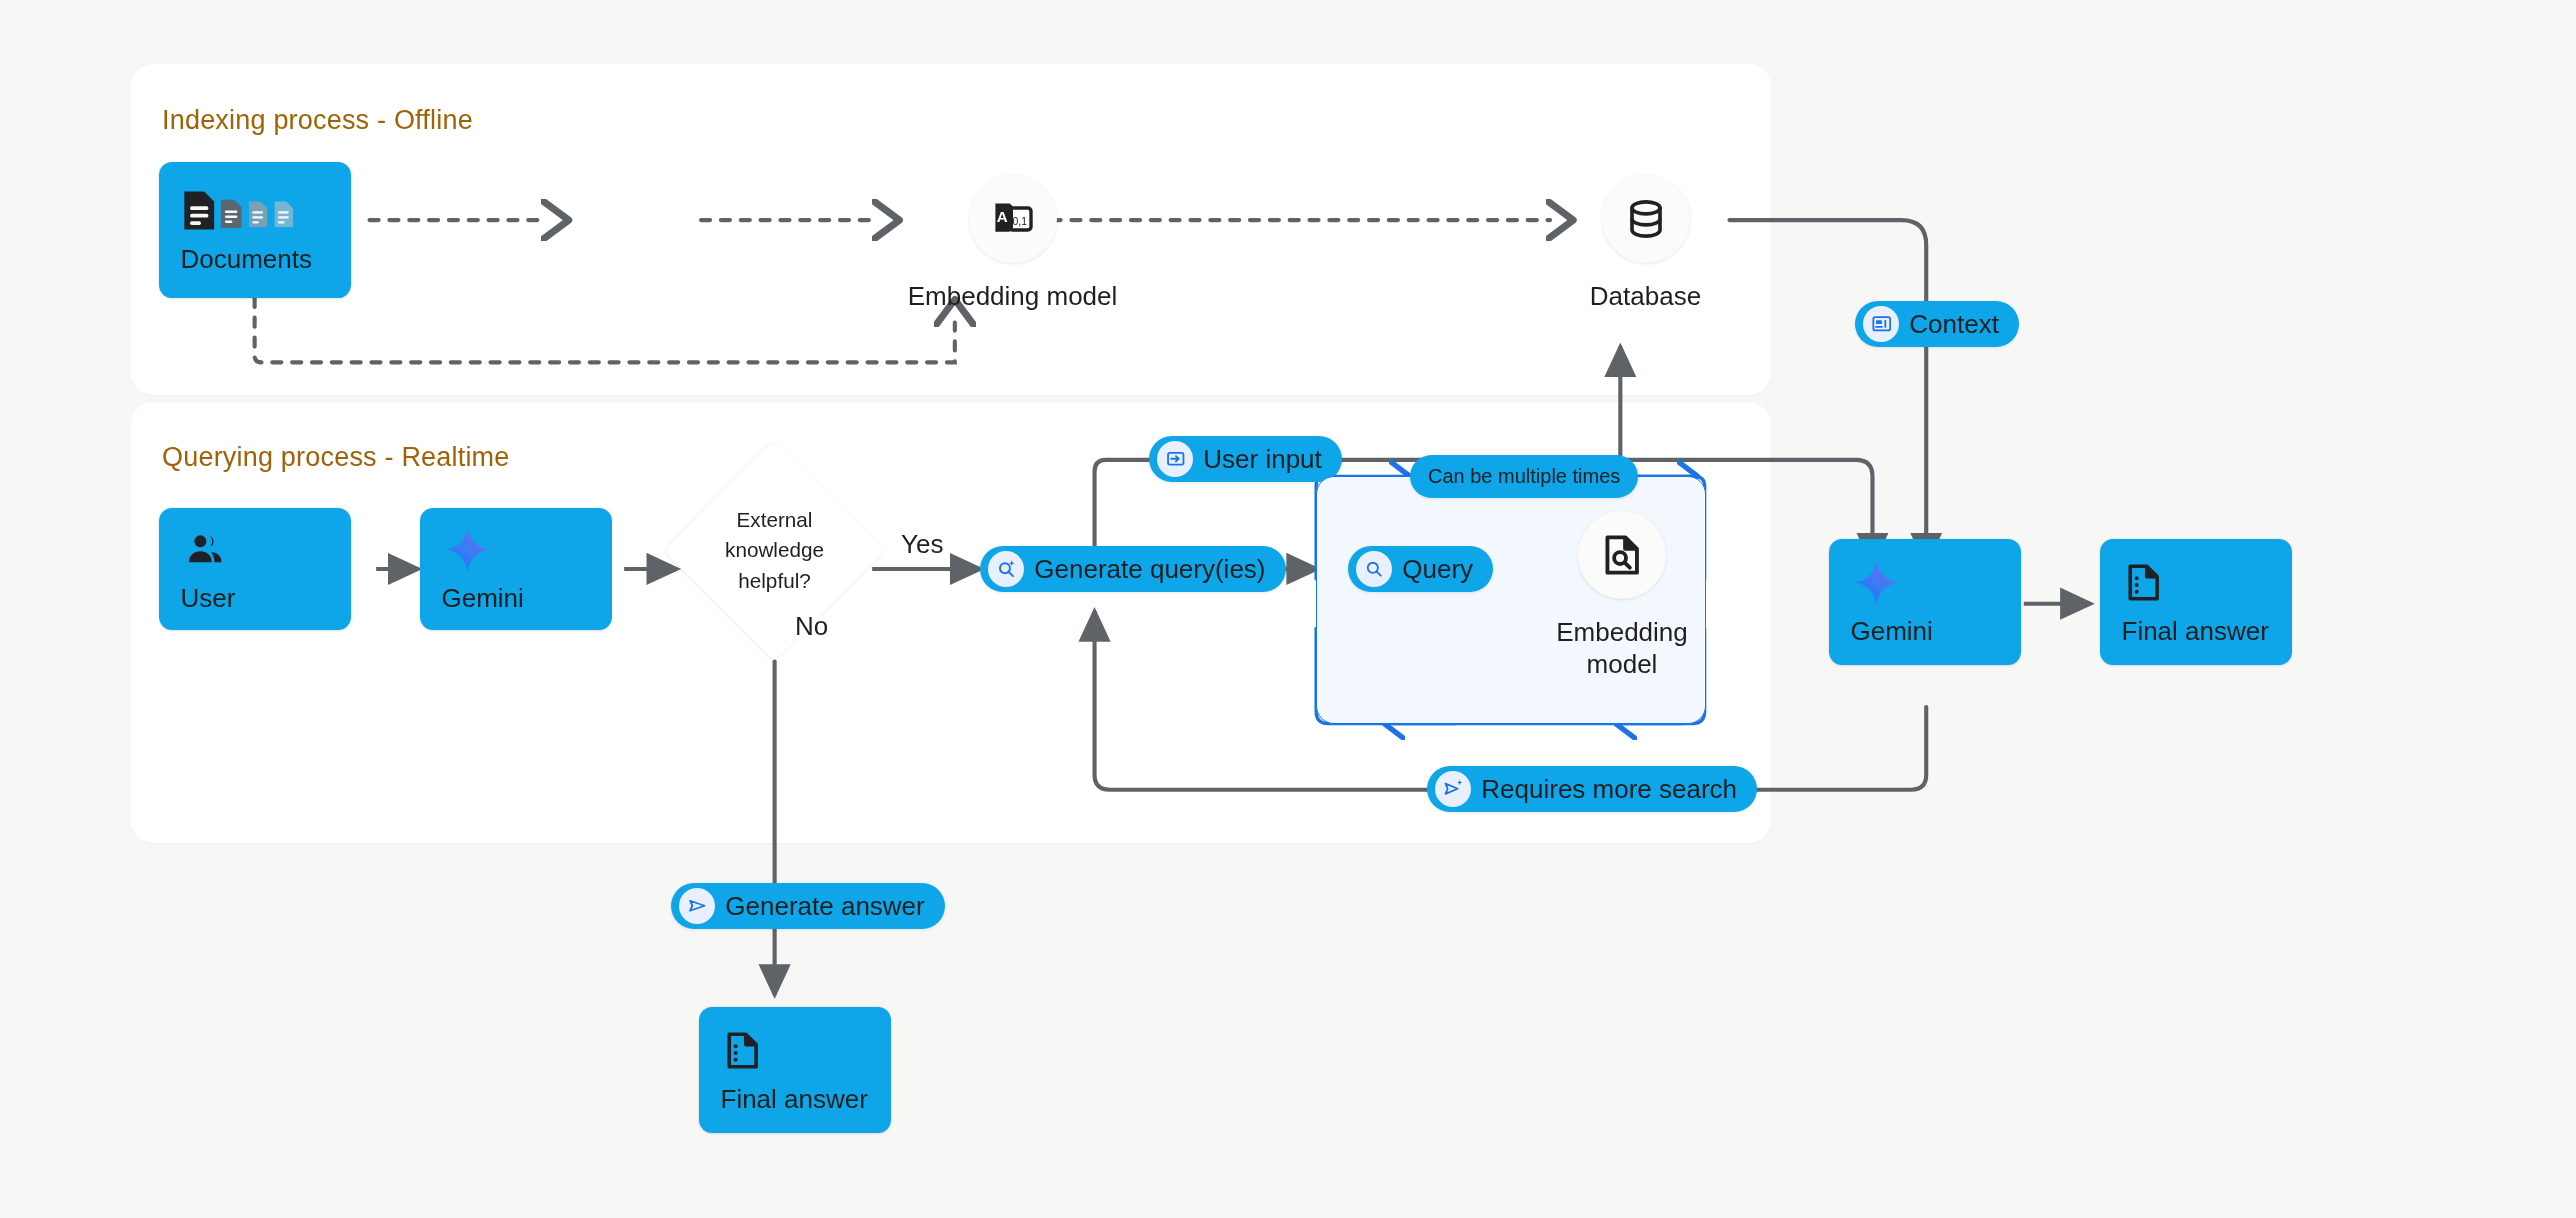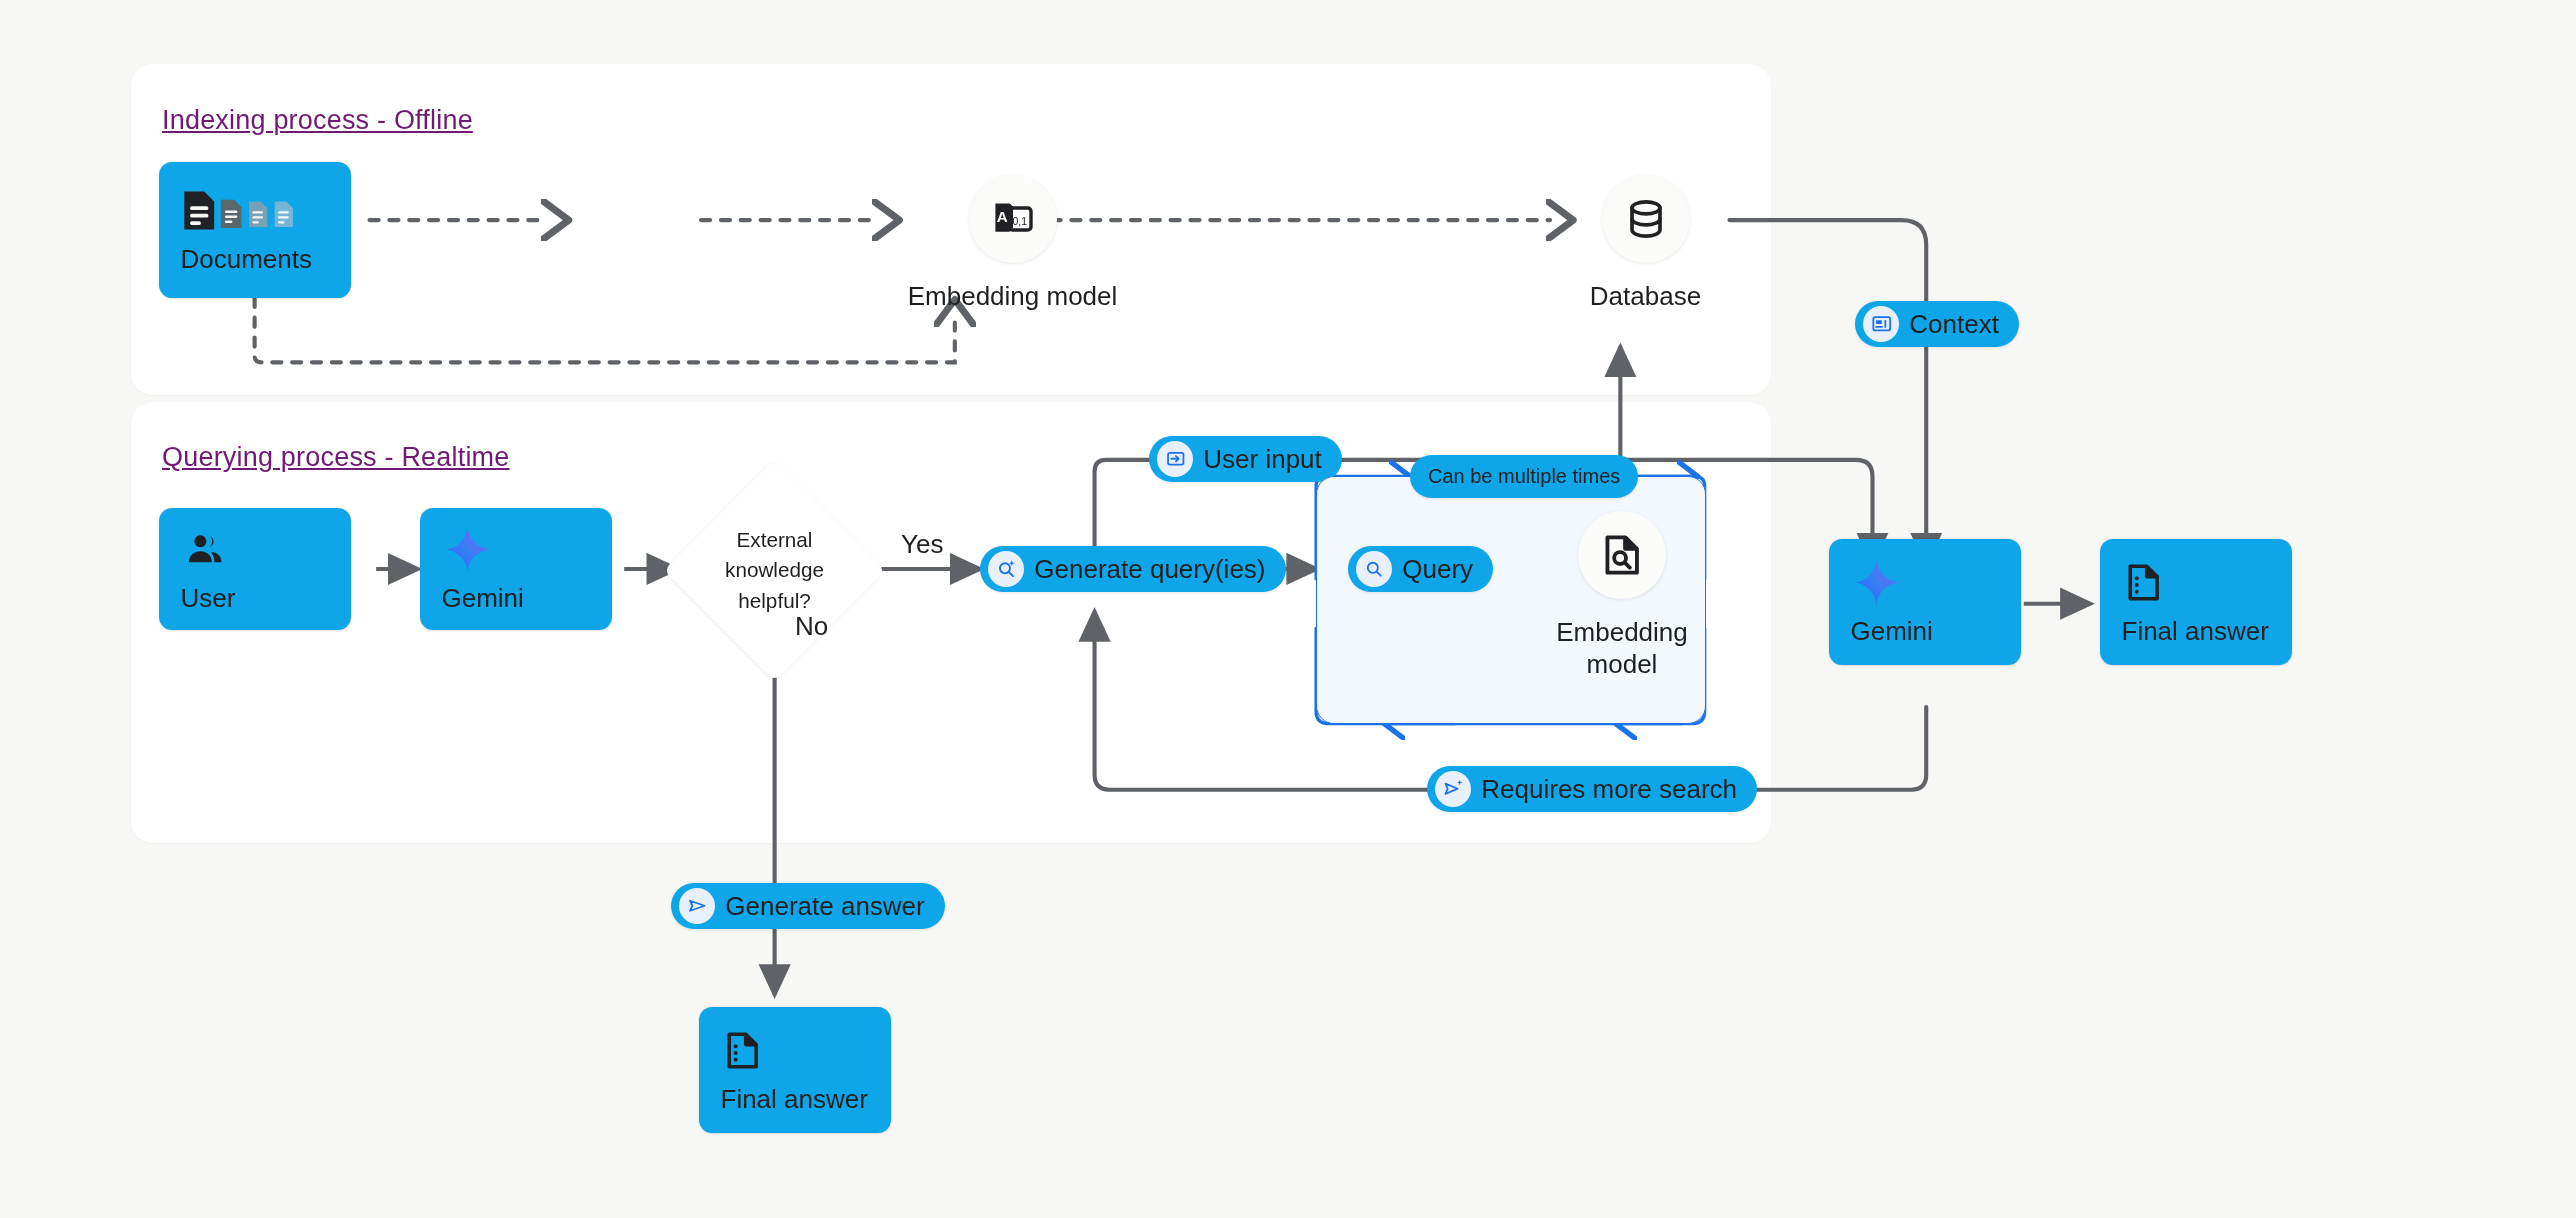--- a/index.html
+++ b/index.html
@@ -14,24 +14,23 @@
 
   .panel {
     position: absolute;
     background: #ffffff;
     border-radius: 21.5px;
     box-shadow: 0 0.8px 1.7px rgba(0,0,0,0.04);
   }
   .panel-title {
     position: absolute;
     font-size: 27px;
-    color: #701a75;
+    color: #a16207;
     letter-spacing: 0.2px;
     white-space: nowrap;
-    text-decoration: underline;
   }
 
   
   .card {
     position: absolute;
     background: #0ea5e9;
     border-radius: 13.2px;
     box-shadow: 0 0.8px 2.5px rgba(0,0,0,0.11), 0 0 0 0.4px rgba(0,0,0,0.035);
     display: flex; flex-direction: column;
     justify-content: center;
@@ -283,21 +282,21 @@
             <stop offset="50%" stop-color="#3a7df5"></stop>
             <stop offset="100%" stop-color="#8b5cf6"></stop>
           </linearGradient>
         </defs>
         <path d="M12 1.6 C12.6 7.2 16.8 11.4 22.4 12 C16.8 12.6 12.6 16.8 12 22.4 C11.4 16.8 7.2 12.6 1.6 12 C7.2 11.4 11.4 7.2 12 1.6 Z" fill="url(#gemGrad1)"></path>
       </svg>
     </div>
     <div class="card-label">Gemini</div>
   </div>
 
-  <div class="diamond" style="left:696px; top:492px; width:157px; height:157px;">
+  <div class="diamond" style="left:696px; top:472px; width:157px; height:157px;">
     <div class="dia-shape"></div>
     <div class="dia-text">External knowledge helpful?</div>
   </div>
 
   <div class="edge-label" style="left:901px; top:529px;">Yes</div>
   <div class="edge-label" style="left:795px; top:611px;">No</div>
 
   <div class="pill" style="left:980px; top:546px;">
     <span class="chip-icon">
       <svg width="21.5" height="21.5" viewBox="0 0 24 24" fill="none" stroke="#1a73e8" stroke-width="2.1" stroke-linecap="round" stroke-linejoin="round">

